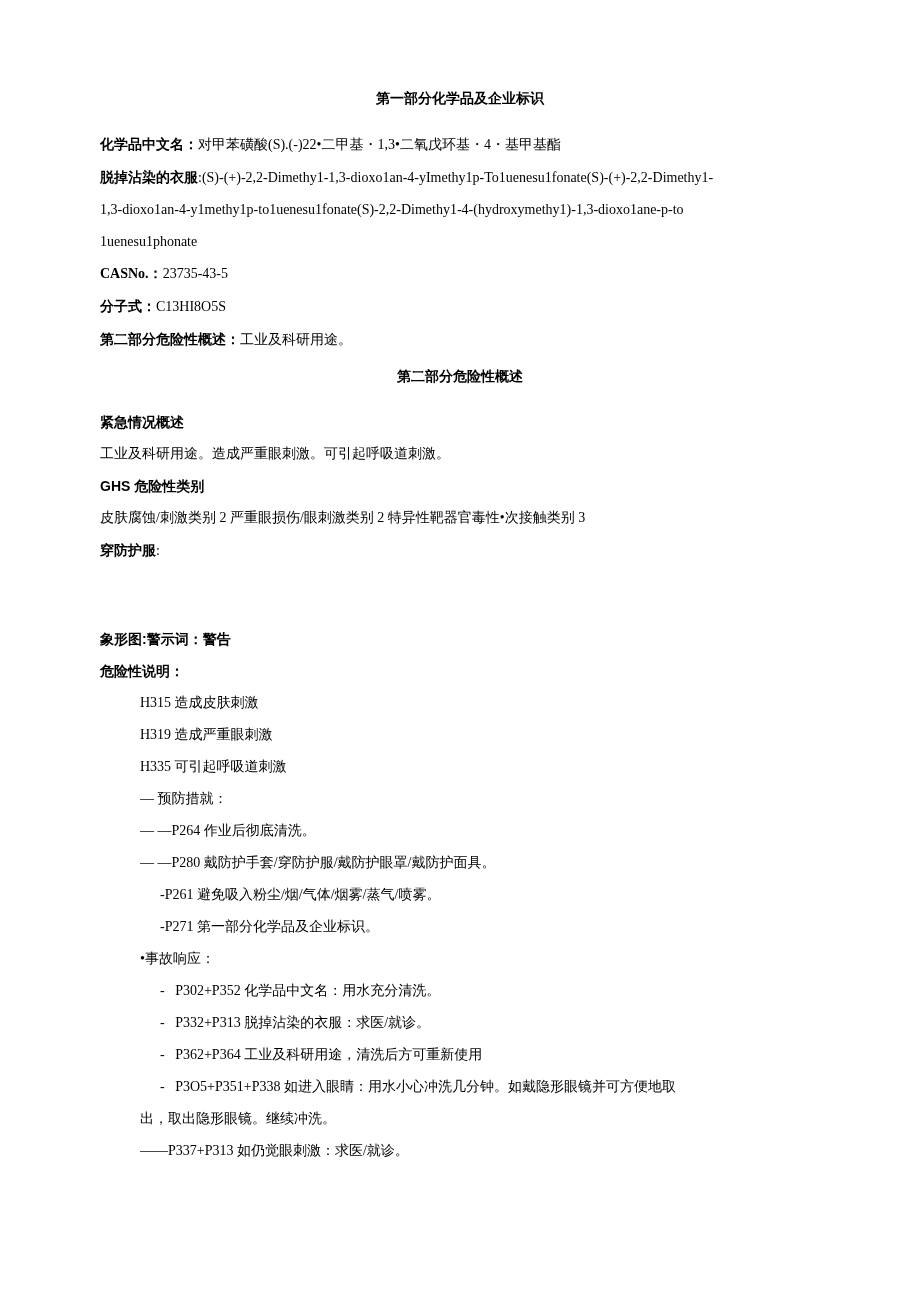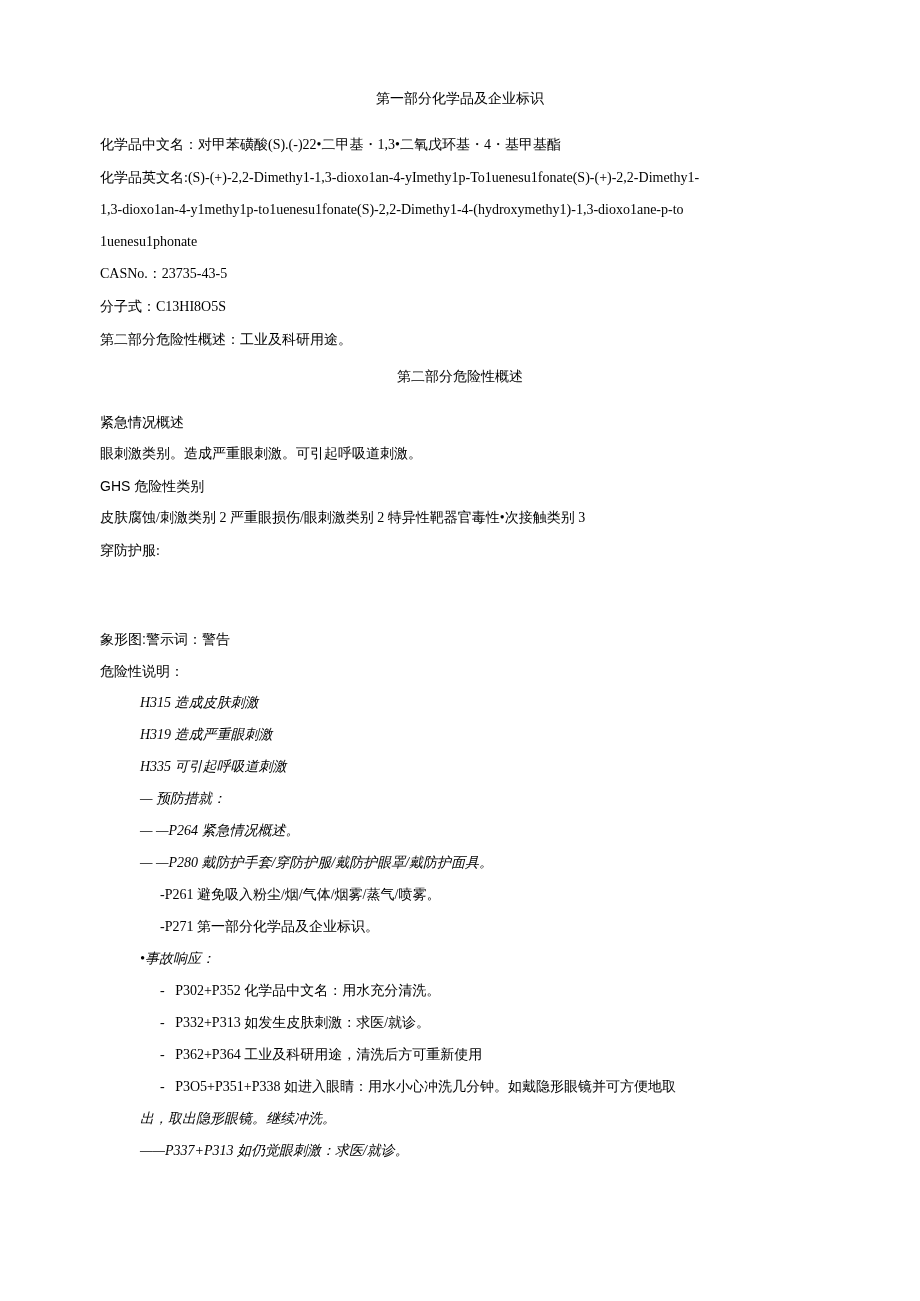--- a/index.html
+++ b/index.html
@@ -8,97 +8,96 @@
     line-height: 2.0;
     color: #000;
     background: #fff;
     margin: 0;
     padding: 80px 100px 60px 100px;
     width: 920px;
     box-sizing: border-box;
   }
   .section-title {
     text-align: center;
-    font-weight: normal;
+    font-weight: bold;
     font-family: "SimHei", "黑体", sans-serif;
     margin: 4px 0 18px 0;
   }
   .bold {
-    font-weight: normal;
+    font-weight: bold;
     font-family: "SimHei", "黑体", sans-serif;
   }
   p {
     margin: 0 0 4px 0;
   }
   .english {
     font-family: "Times New Roman", serif;
   }
   .indent {
     padding-left: 40px;
-    font-style: italic;
   }
   .indent2 {
     padding-left: 60px;
   }
   .gap-top { margin-top: 8px; }
   .bigspace { height: 56px; }
 </style>
 </head>
 <body>
 
 <div class="section-title">第一部分化学品及企业标识</div>
 
 <p>
   <span class="bold">化学品中文名：</span><span>对甲苯磺酸(S).(-)22•二甲基・1,3•二氧戊环基・4・基甲基酯</span>
 </p>
 
 <p>
-  <span class="bold">化学品英文名</span><span class="english">:(S)-(+)-2,2-Dimethy1-1,3-dioxo1an-4-yImethy1p-To1uenesu1fonate(S)-(+)-2,2-Dimethy1-</span>
+  <span class="bold">脱掉沾染的衣服</span><span class="english">:(S)-(+)-2,2-Dimethy1-1,3-dioxo1an-4-yImethy1p-To1uenesu1fonate(S)-(+)-2,2-Dimethy1-</span>
 </p>
 <p class="english">1,3-dioxo1an-4-y1methy1p-to1uenesu1fonate(S)-2,2-Dimethy1-4-(hydroxymethy1)-1,3-dioxo1ane-p-to</p>
 <p class="english">1uenesu1phonate</p>
 
 <p>
   <span class="bold english">CASNo.：</span><span class="english">23735-43-5</span>
 </p>
 
 <p>
   <span class="bold">分子式：</span><span class="english">C13HI8O5S</span>
 </p>
 
 <p>
   <span class="bold">第二部分危险性概述：</span><span>工业及科研用途。</span>
 </p>
 
 <div class="section-title gap-top">第二部分危险性概述</div>
 
 <p class="bold">紧急情况概述</p>
-<p>眼刺激类别。造成严重眼刺激。可引起呼吸道刺激。</p>
+<p>工业及科研用途。造成严重眼刺激。可引起呼吸道刺激。</p>
 
 <p class="bold">GHS 危险性类别</p>
 <p>皮肤腐蚀/刺激类别 2 严重眼损伤/眼刺激类别 2 特异性靶器官毒性•次接触类别 3</p>
 
 <p>
   <span class="bold">穿防护服</span>:
 </p>
 
 <div class="bigspace"></div>
 
 <p class="bold">象形图:警示词：警告</p>
 
 <p class="bold">危险性说明：</p>
 <p class="indent">H315 造成皮肤刺激</p>
 <p class="indent">H319 造成严重眼刺激</p>
 <p class="indent">H335 可引起呼吸道刺激</p>
 
 <p class="indent">— 预防措就：</p>
-<p class="indent">—  —P264 紧急情况概述。</p>
+<p class="indent">—  —P264 作业后彻底清洗。</p>
 <p class="indent">—  —P280 戴防护手套/穿防护服/戴防护眼罩/戴防护面具。</p>
 <p class="indent2">-P261 避免吸入粉尘/烟/气体/烟雾/蒸气/喷雾。</p>
 <p class="indent2">-P271 第一部分化学品及企业标识。</p>
 
 <p class="indent">•事故响应：</p>
 <p class="indent2">-&nbsp;&nbsp;&nbsp;<span>P302+P352 化学品中文名：用水充分清洗。</span></p>
-<p class="indent2">-&nbsp;&nbsp;&nbsp;<span>P332+P313 如发生皮肤刺激：求医/就诊。</span></p>
+<p class="indent2">-&nbsp;&nbsp;&nbsp;<span>P332+P313 脱掉沾染的衣服：求医/就诊。</span></p>
 <p class="indent2">-&nbsp;&nbsp;&nbsp;<span>P362+P364 工业及科研用途，清洗后方可重新使用</span></p>
 <p class="indent2">-&nbsp;&nbsp;&nbsp;<span>P3O5+P351+P338 如进入眼睛：用水小心冲洗几分钟。如戴隐形眼镜并可方便地取</span></p>
 <p class="indent">出，取出隐形眼镜。继续冲洗。</p>
 <p class="indent">——P337+P313 如仍觉眼刺激：求医/就诊。</p>
 
 </body></html>

